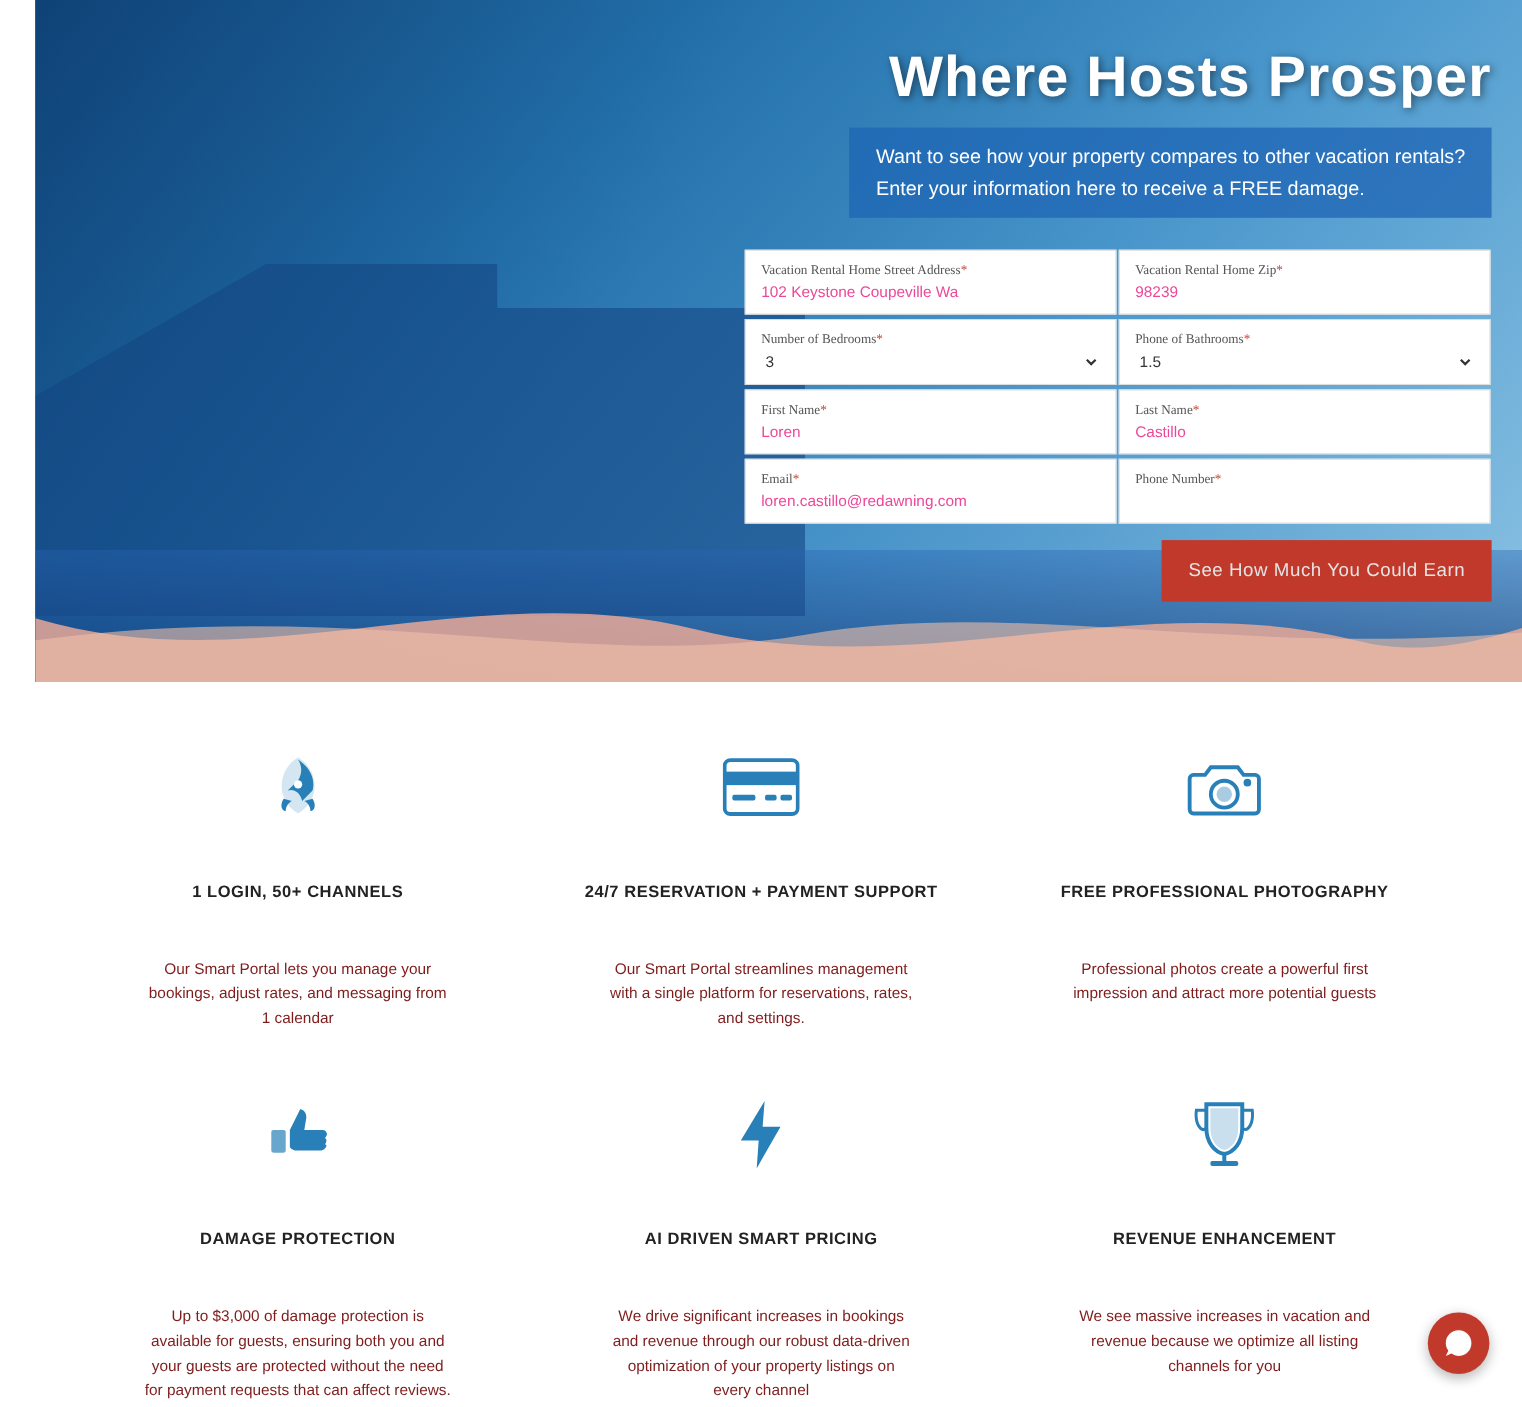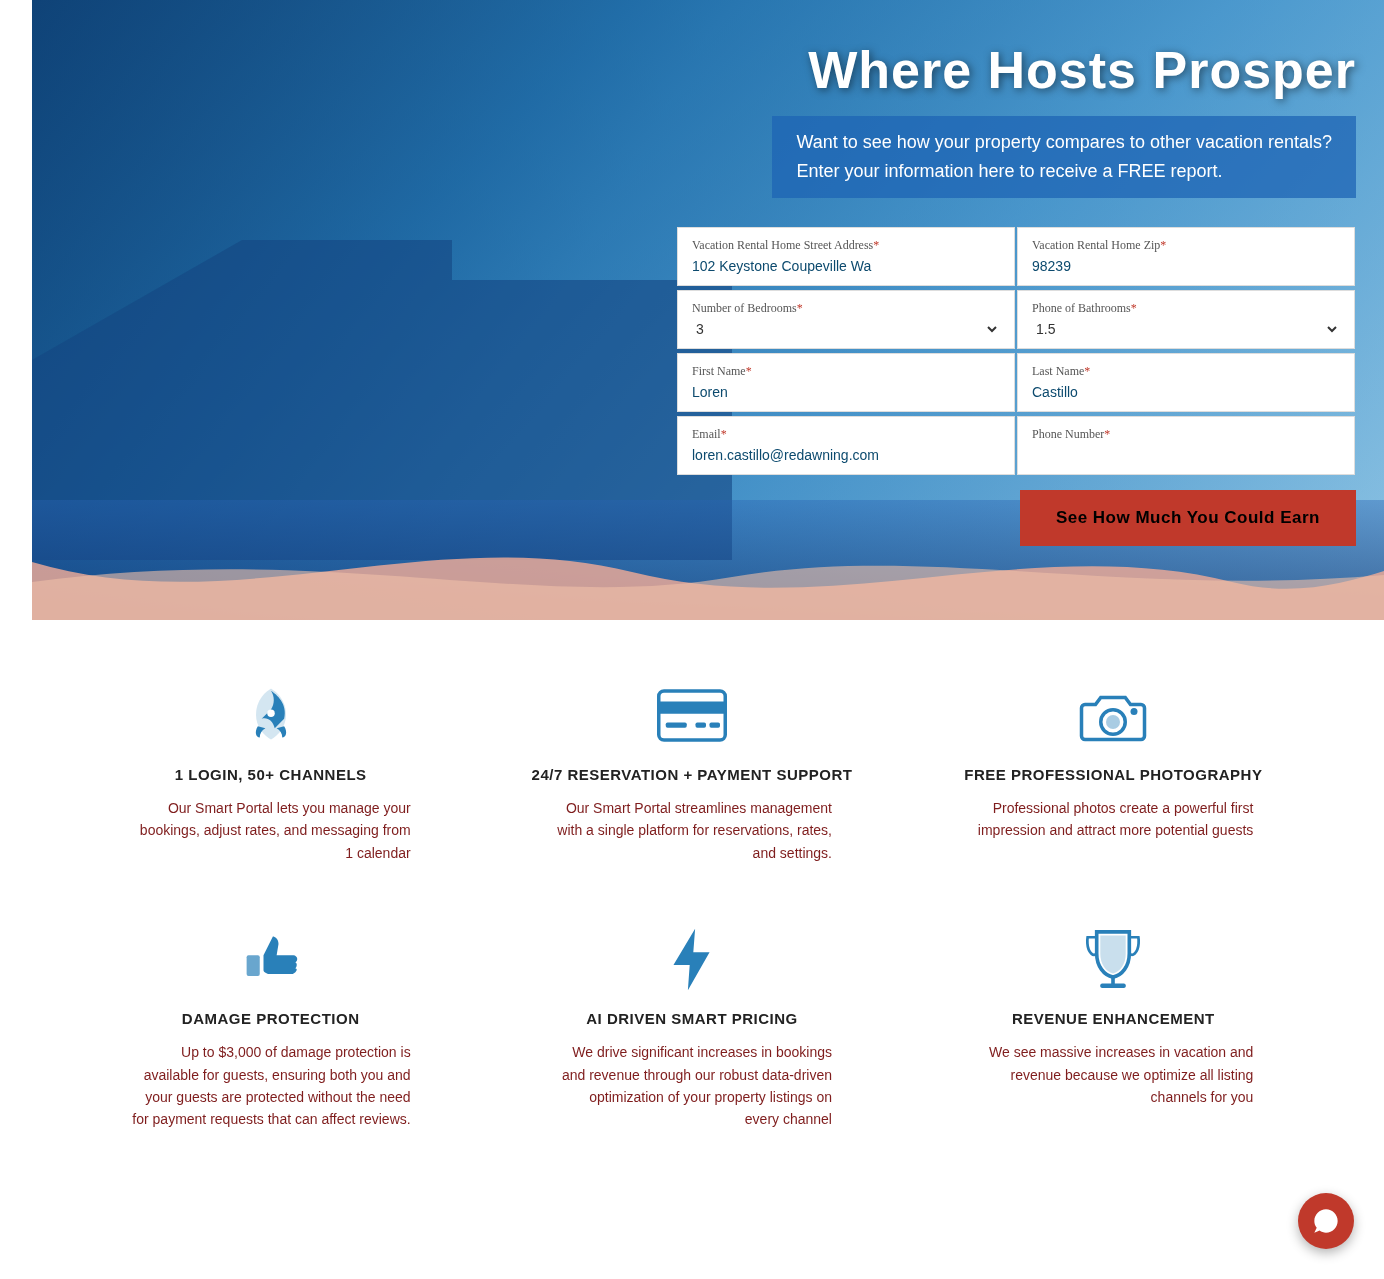--- a/index.html
+++ b/index.html
@@ -104,21 +104,21 @@
 
     .form-field label span.required {
       color: #c0392b;
     }
 
     .form-field input {
       width: 100%;
       border: none;
       outline: none;
       font-size: 14px;
-      color: #0c4a6e;
+      color: #ec4899;
       background: transparent;
     }
 
     .form-field select {
       width: 100%;
       border: none;
       outline: none;
       font-size: 14px;
       color: #333;
       background: transparent;
@@ -127,25 +127,25 @@
     }
 
     .submit-row {
       display: flex;
       justify-content: flex-end;
       margin-top: 12px;
     }
 
     .submit-btn {
       background: #c0392b;
-      color: #000000;
+      color: #e5e5e5;
       border: none;
-      padding: 18px 36px;
+      padding: 18px 24px;
       font-size: 17px;
-      font-weight: 700;
+      font-weight: 400;
       cursor: pointer;
       letter-spacing: 0.5px;
       text-transform: none;
     }
 
     
     .features-section {
       background: #fff;
       padding: 60px 80px 80px;
     }
@@ -153,21 +153,22 @@
     .features-grid {
       display: grid;
       grid-template-columns: repeat(3, 1fr);
       gap: 60px 40px;
     }
 
     .feature-item {
       display: flex;
       flex-direction: column;
       align-items: center;
-      text-align: right;
+      text-align: center;
+      gap: 36px;
     }
 
     .feature-icon {
       width: 70px;
       height: 70px;
       margin-bottom: 16px;
       display: flex;
       align-items: center;
       justify-content: center;
       color: #2980b9;
@@ -231,21 +232,21 @@
 
 <div class="hero">
   <div class="hero-bg-overlay"></div>
   <div class="hero-house"></div>
   <div class="hero-pool"></div>
 
   <div class="hero-content">
     <h1 class="hero-title">Where Hosts Prosper</h1>
     <div class="hero-subtitle">
       <span>Want to see how your property compares to other vacation rentals?</span><br>
-      <span>Enter your information here to receive a FREE report.</span>
+      <span>Enter your information here to receive a FREE damage.</span>
     </div>
 
     <div class="form-container">
 
       <div class="form-row">
         <div class="form-field">
           <label>
             <span>Vacation Rental Home Street Address</span><span class="required">*</span>
           </label>
           <input type="text" value="102 Keystone Coupeville Wa" style="">

